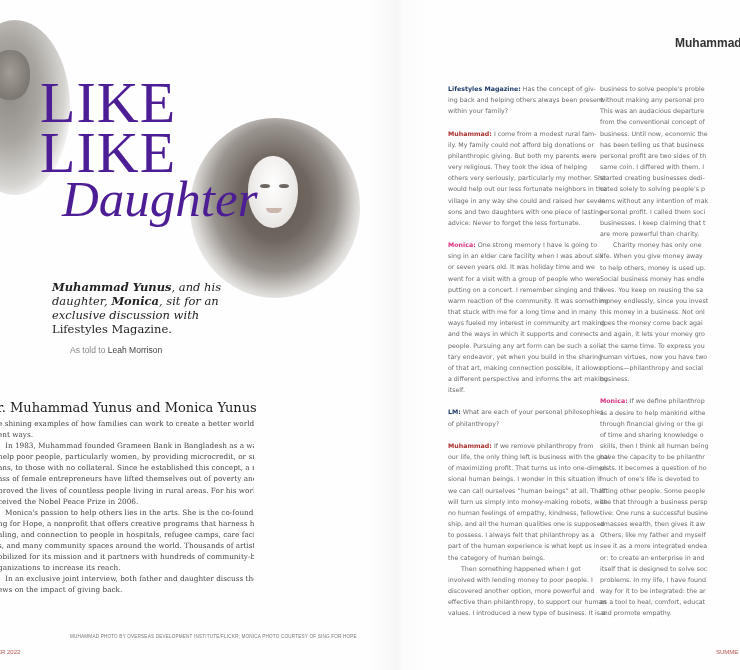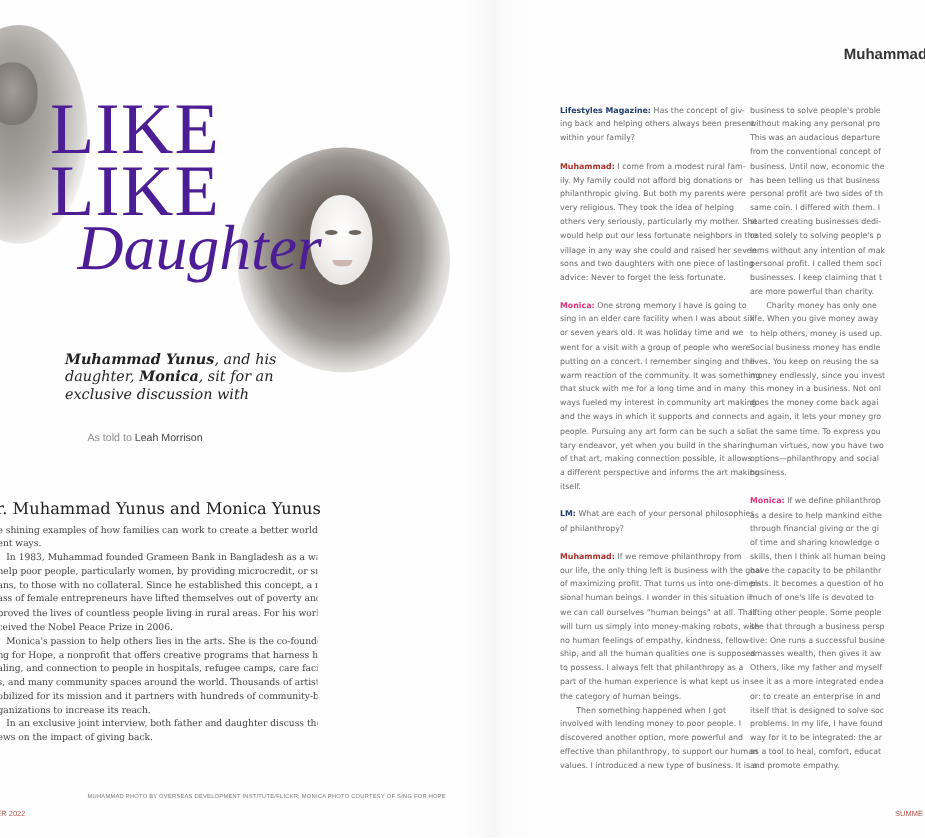--- a/index.html
+++ b/index.html
@@ -124,20 +124,21 @@
 </div>
 
 <div class="title">
   <span class="like">LIKE</span>
   <span class="like2">LIKE</span>
   <span class="daughter">Daughter</span>
 </div>
 
 <div class="deck">
   <span class="it"><b>Muhammad Yunus</b><span>, and his daughter, </span><b>Monica</b><span>, sit for an exclusive discussion with</span></span>
+  <span class="mag">Lifestyles Magazine.</span>
 </div>
 
 <div class="byline">
   <span>As told to</span>
   <span class="name">Leah Morrison</span>
 </div>
 
 <div class="intro-head">r. Muhammad Yunus and Monica Yunus</div>
 <div class="intro" id="intro">
     <p>e shining examples of how families can work to create a better world in dif-</p>

